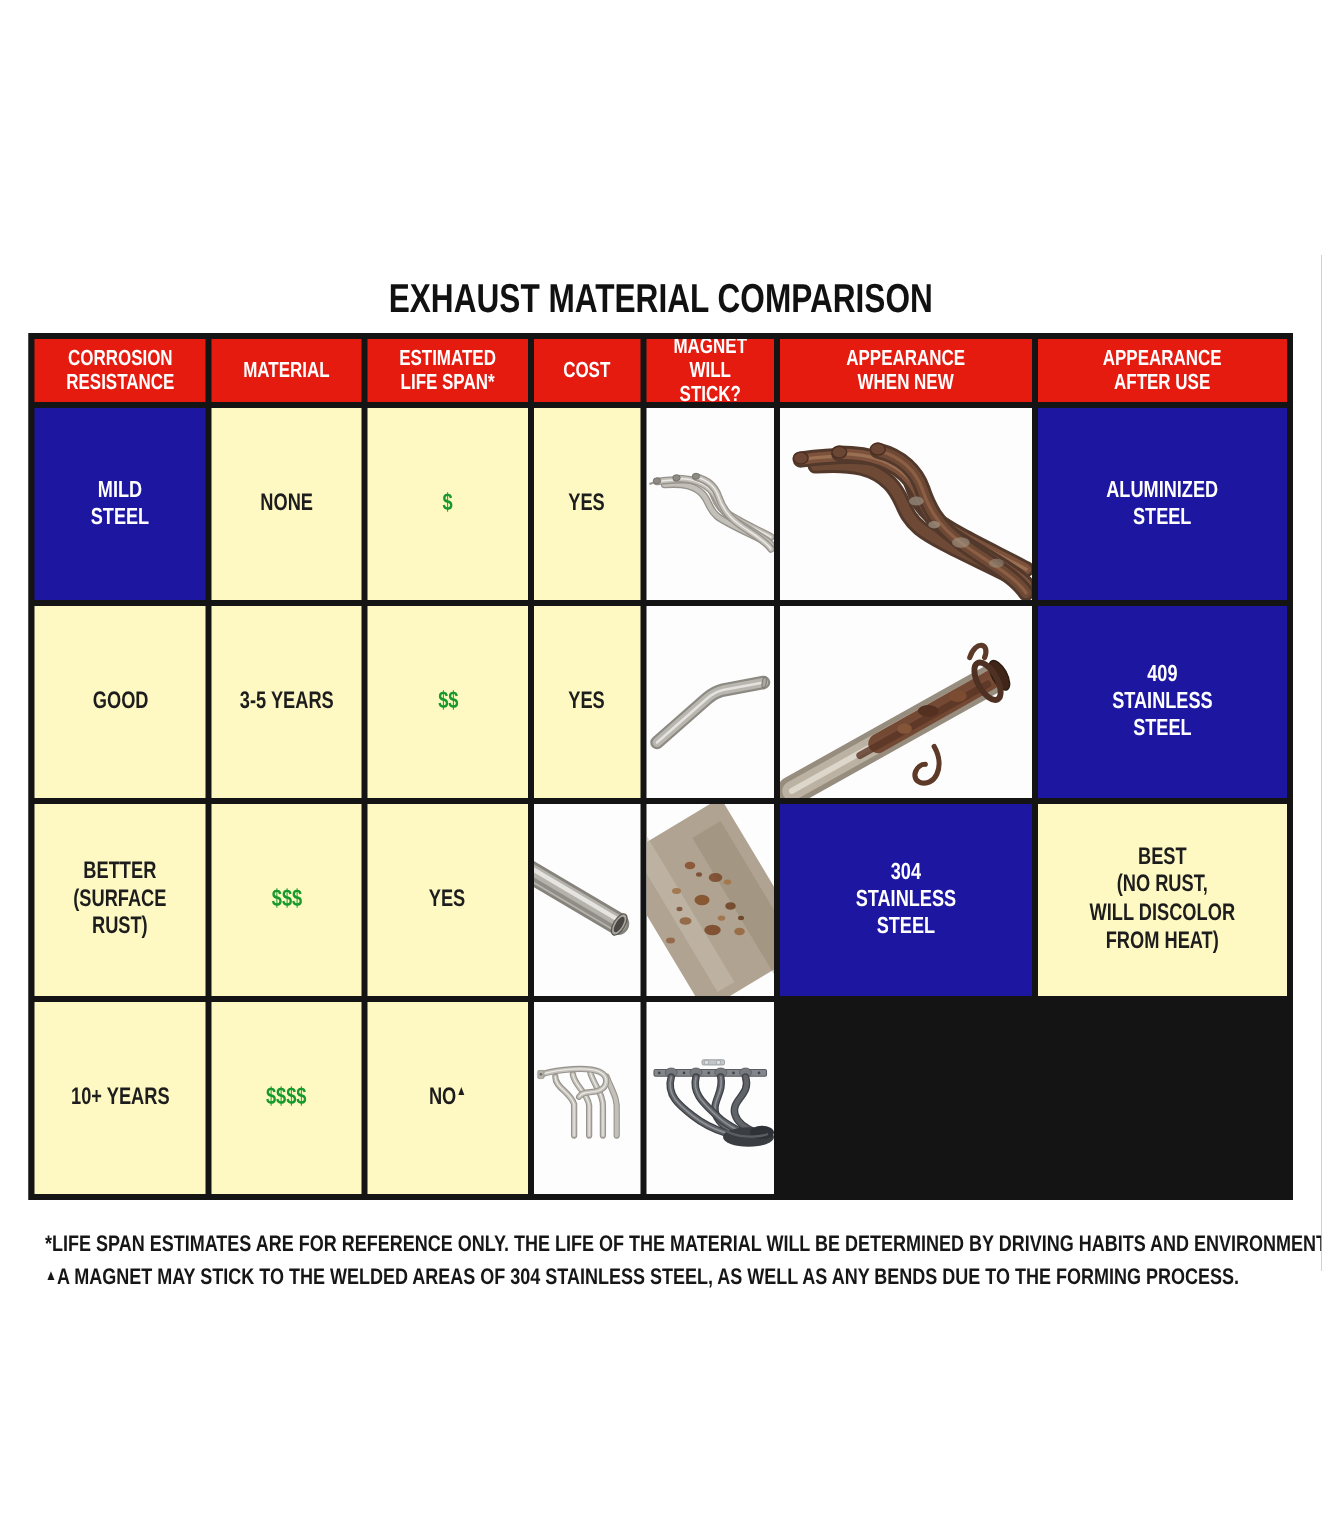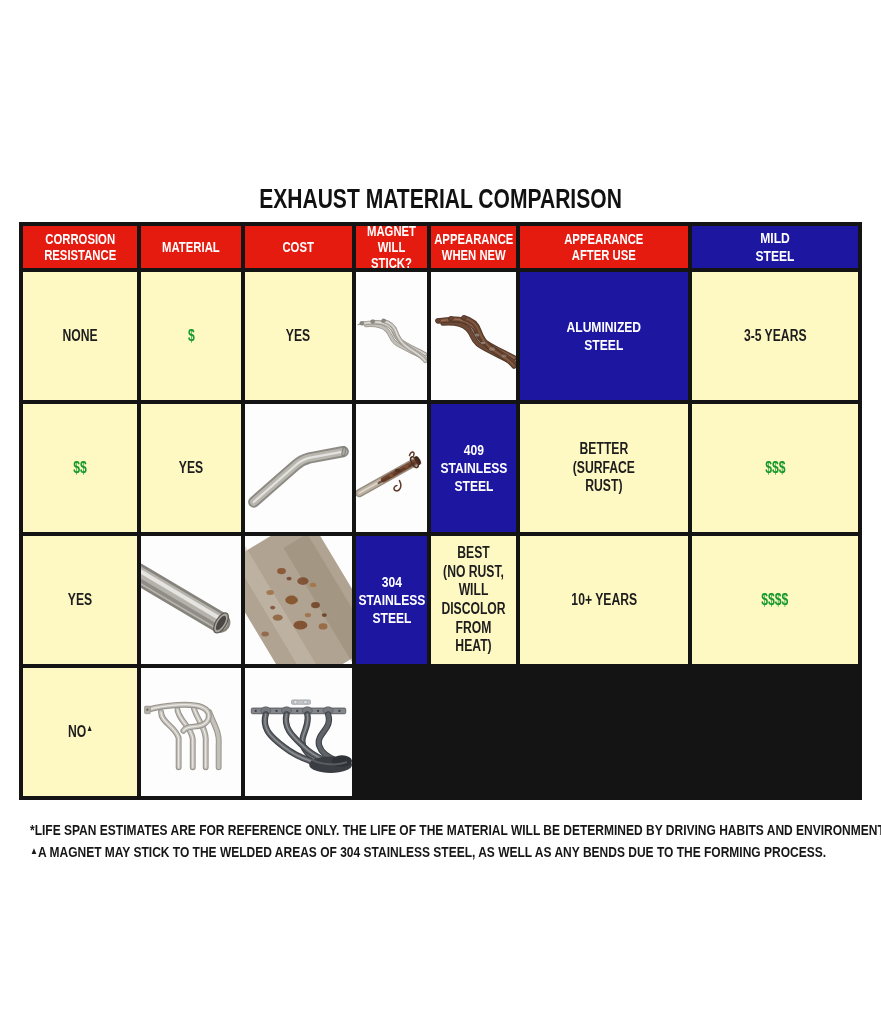--- a/index.html
+++ b/index.html
@@ -45,20 +45,26 @@
           <div>RESISTANCE</div>
         </div>
     </div>
     <div class="cell hc">
       <div class="cnd">
           <div>MATERIAL</div>
         </div>
     </div>
     <div class="cell hc">
       <div class="cnd">
+          <div>ESTIMATED</div>
+          <div>LIFE SPAN*</div>
+        </div>
+    </div>
+    <div class="cell hc">
+      <div class="cnd">
           <div>COST</div>
         </div>
     </div>
     <div class="cell hc">
       <div class="cnd">
           <div>MAGNET</div>
           <div>WILL STICK?</div>
         </div>
     </div>
     <div class="cell hc">
@@ -134,20 +140,25 @@
         <ellipse cx="122" cy="90" rx="6" ry="3.5" fill="#a39888" opacity="0.6"></ellipse>
         <ellipse cx="104" cy="78" rx="4" ry="2.5" fill="#b0a798" opacity="0.6"></ellipse>
         <ellipse cx="146" cy="104" rx="5" ry="3" fill="#9a9184" opacity="0.55"></ellipse>
       </svg>
     </div>
 
     <div class="cell mc">
       <div class="cnd">
           <div>ALUMINIZED</div>
           <div>STEEL</div>
+        </div>
+    </div>
+    <div class="cell tc">
+      <div class="cnd">
+          <div>GOOD</div>
         </div>
     </div>
     <div class="cell tc">
       <span class="cnd">3-5 YEARS</span>
     </div>
     <div class="cell tc cost">
       <span class="cnd">$$</span>
     </div>
     <div class="cell tc">
       <div class="cnd"><span>YES</span><sup class="tri"></sup></div>

